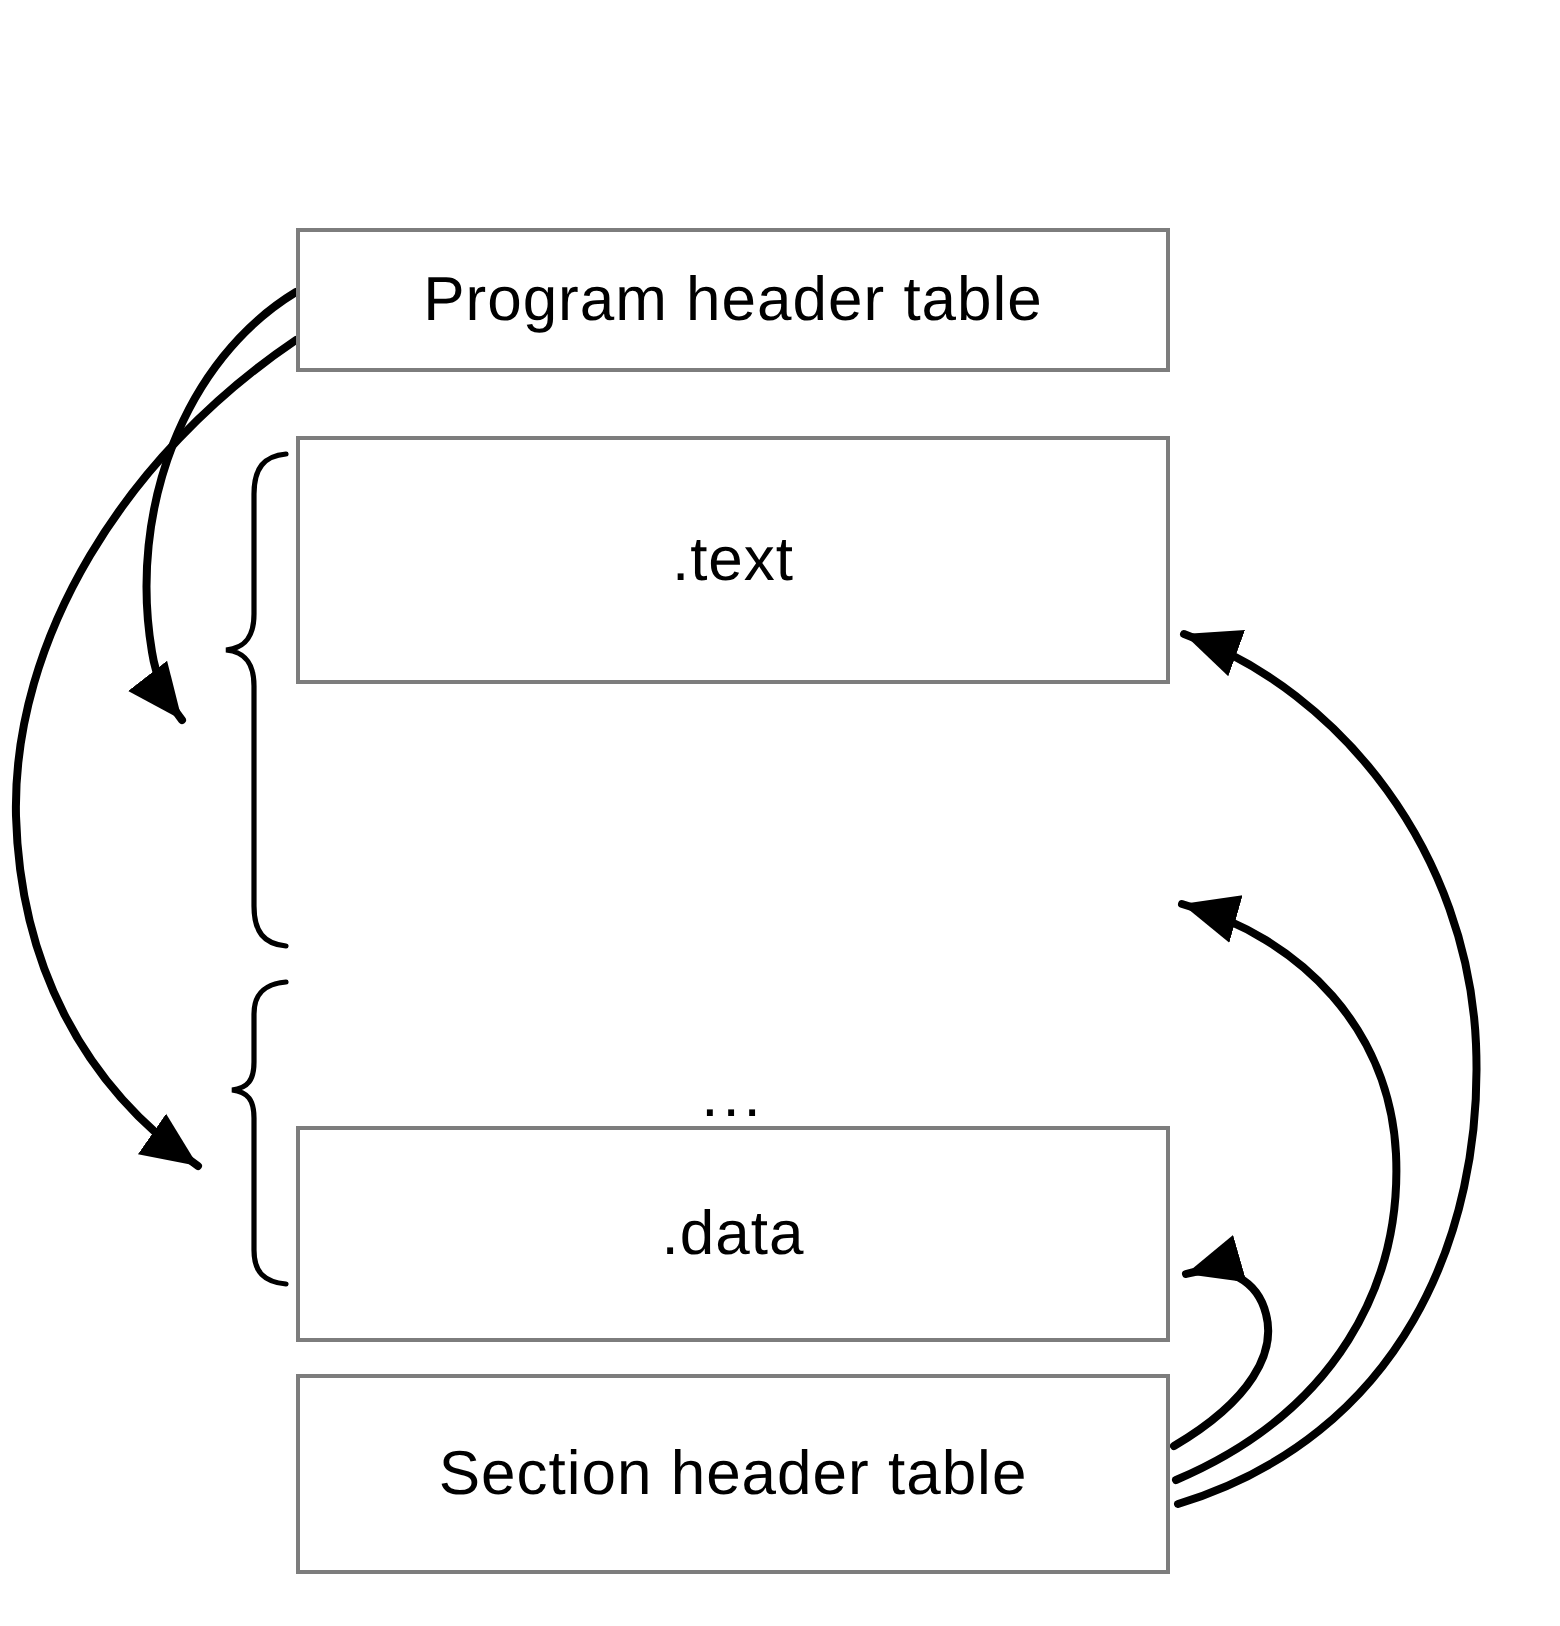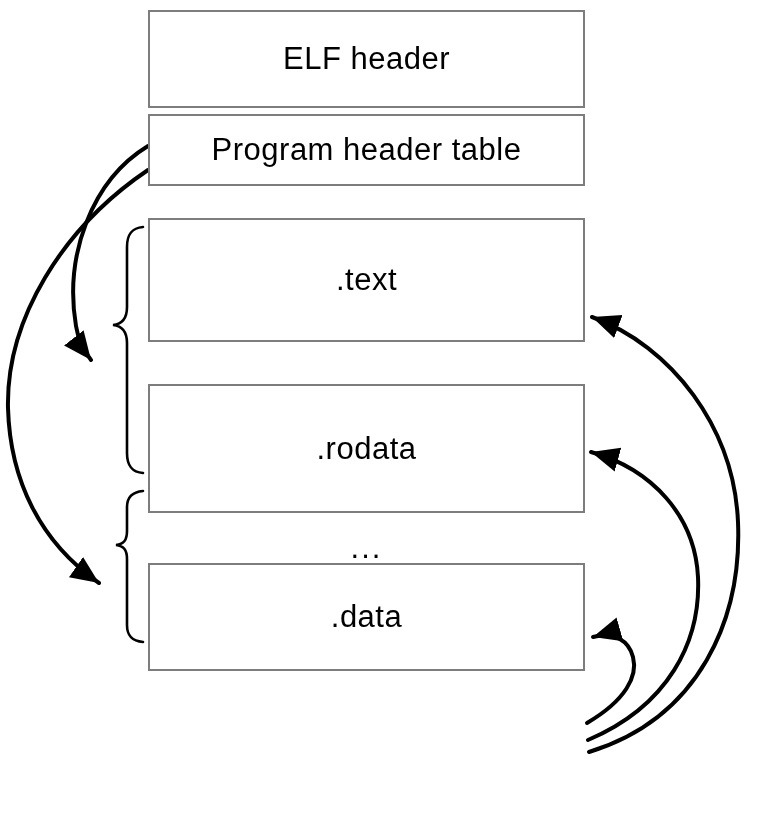--- a/index.html
+++ b/index.html
@@ -82,38 +82,35 @@
 
     <path d="M 148 170 C 62 228 6 320 8 408 C 10 480 40 542 99 583" fill="none" stroke="#000000" stroke-width="4" stroke-linecap="round" marker-end="url(#ah)"></path>
 
     <path d="M 589 752 C 700 718 742 618 738 522 C 734 428 672 346 592 317" fill="none" stroke="#000000" stroke-width="4" stroke-linecap="round" marker-end="url(#ah)"></path>
 
     <path d="M 588 740 C 668 706 701 642 698 577 C 695 516 652 469 591 452" fill="none" stroke="#000000" stroke-width="4" stroke-linecap="round" marker-end="url(#ah)"></path>
 
     <path d="M 587 723 C 626 700 638 676 633 657 C 629 641 614 631 593 637" fill="none" stroke="#000000" stroke-width="4" stroke-linecap="round" marker-end="url(#ah)"></path>
   </svg>
 
-  <div class="box box-elf">
-    <span>ELF header</span>
-  </div>
 
   <div class="box box-phdr">
     <span>Program header table</span>
   </div>
 
   <div class="box box-text">
     <span>.text</span>
   </div>
 
-  <div class="box box-rodata">
-    <span>.rodata</span>
-  </div>
 
   <div class="ellipsis-row">
     <span>...</span>
   </div>
 
   <div class="box box-data">
     <span>.data</span>
   </div>
 
+  <div class="box box-shdr">
+    <span>Section header table</span>
+  </div>
 
 </div>
 
 </body></html>

